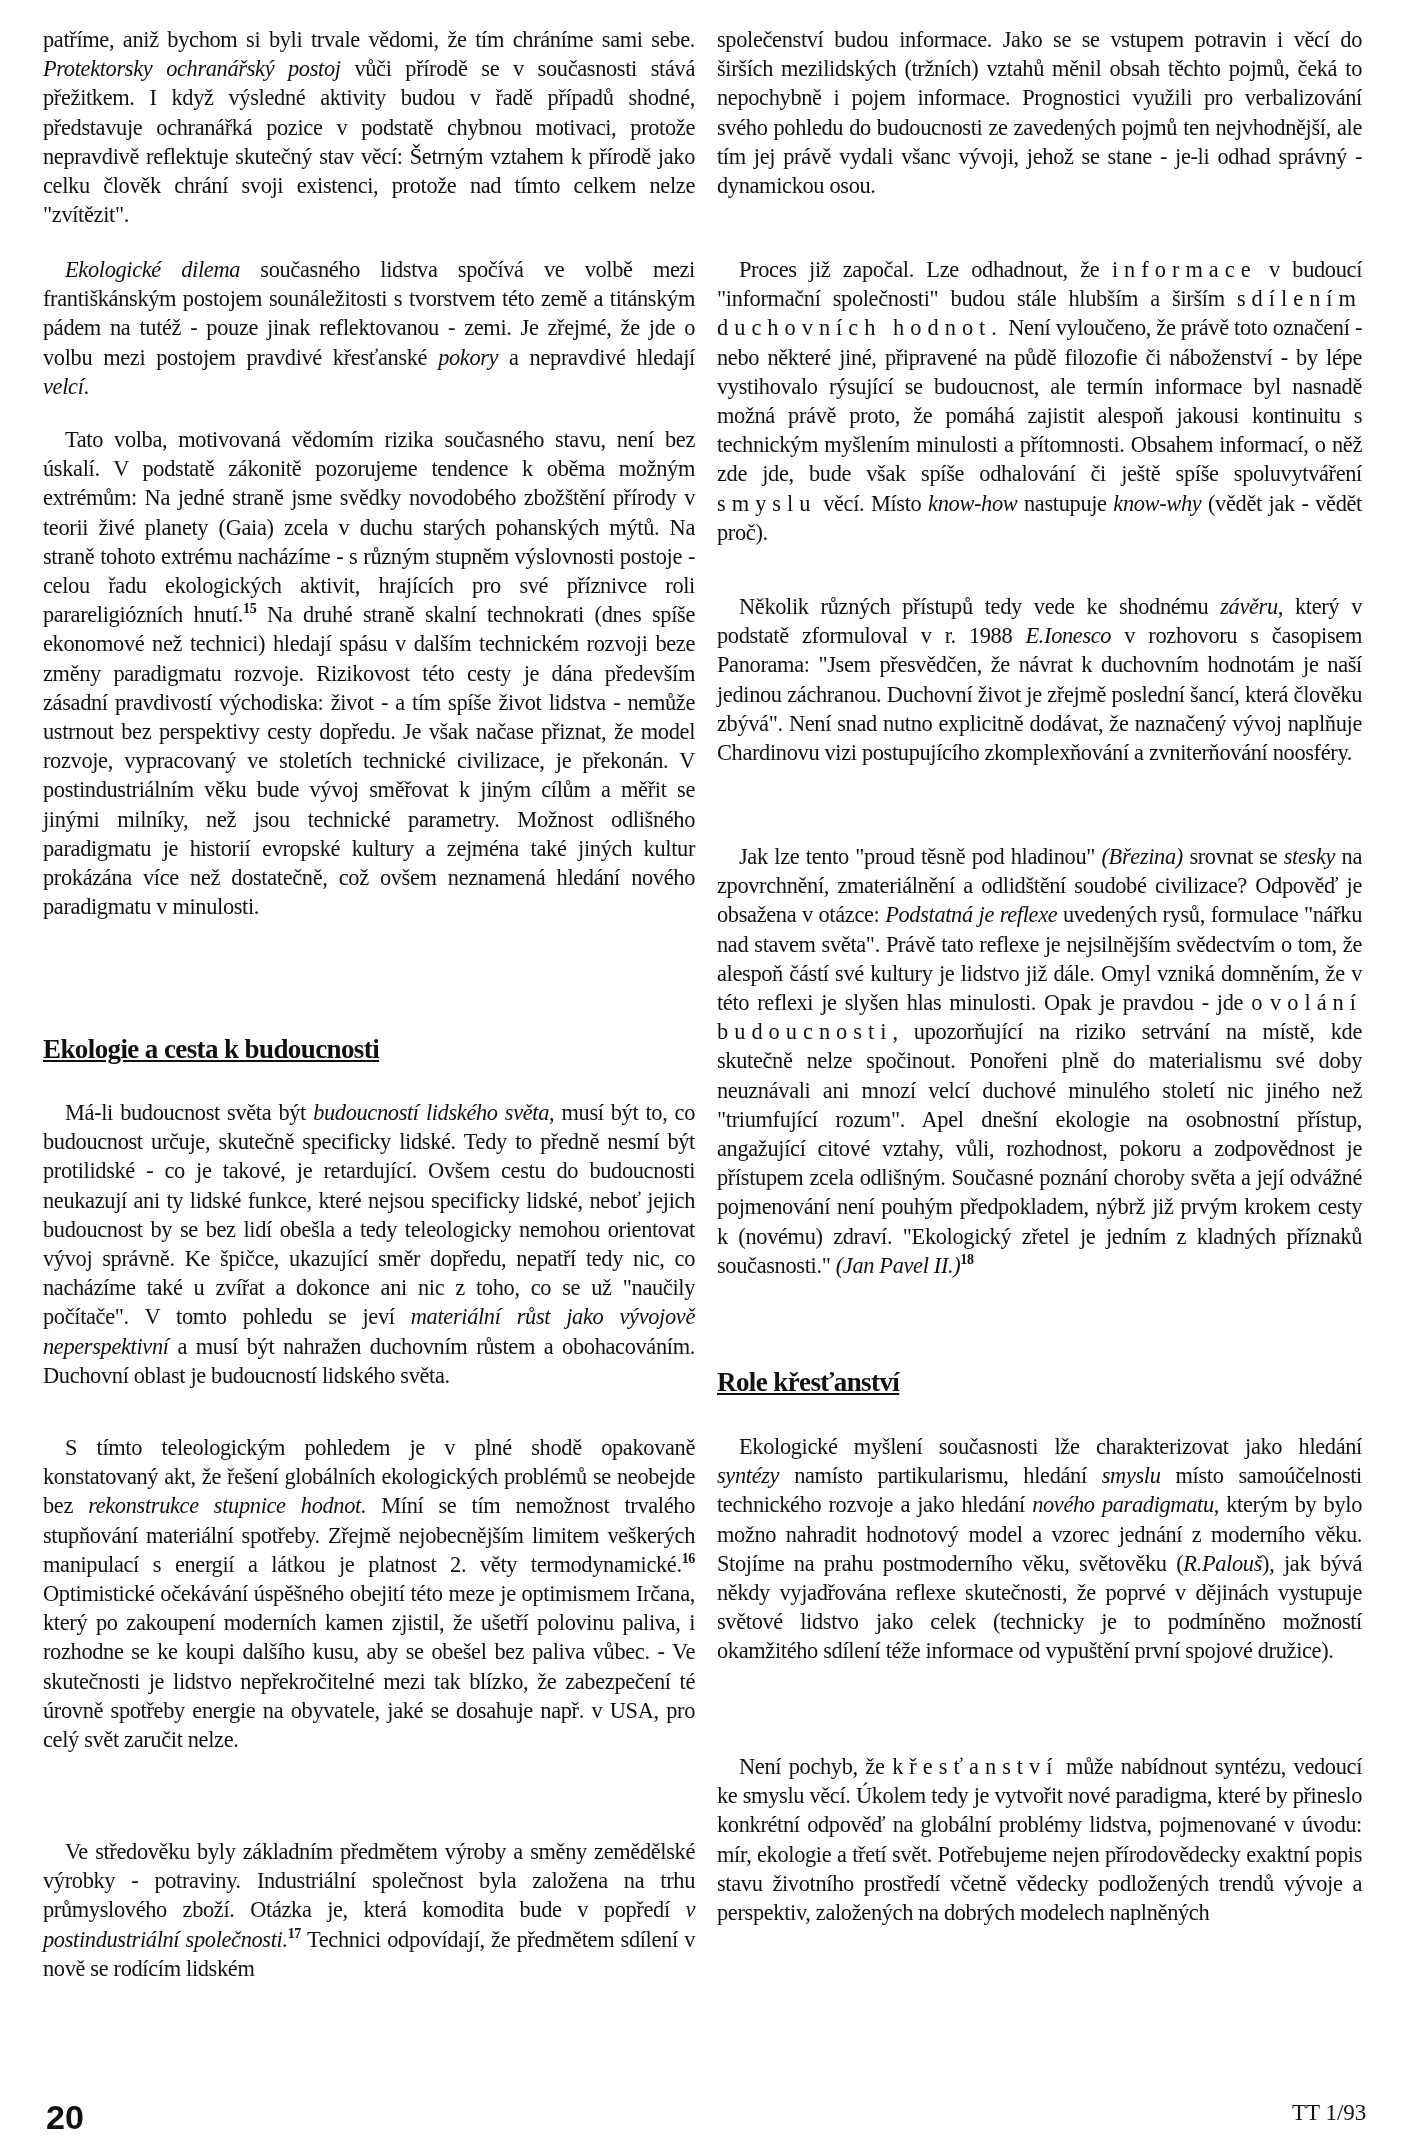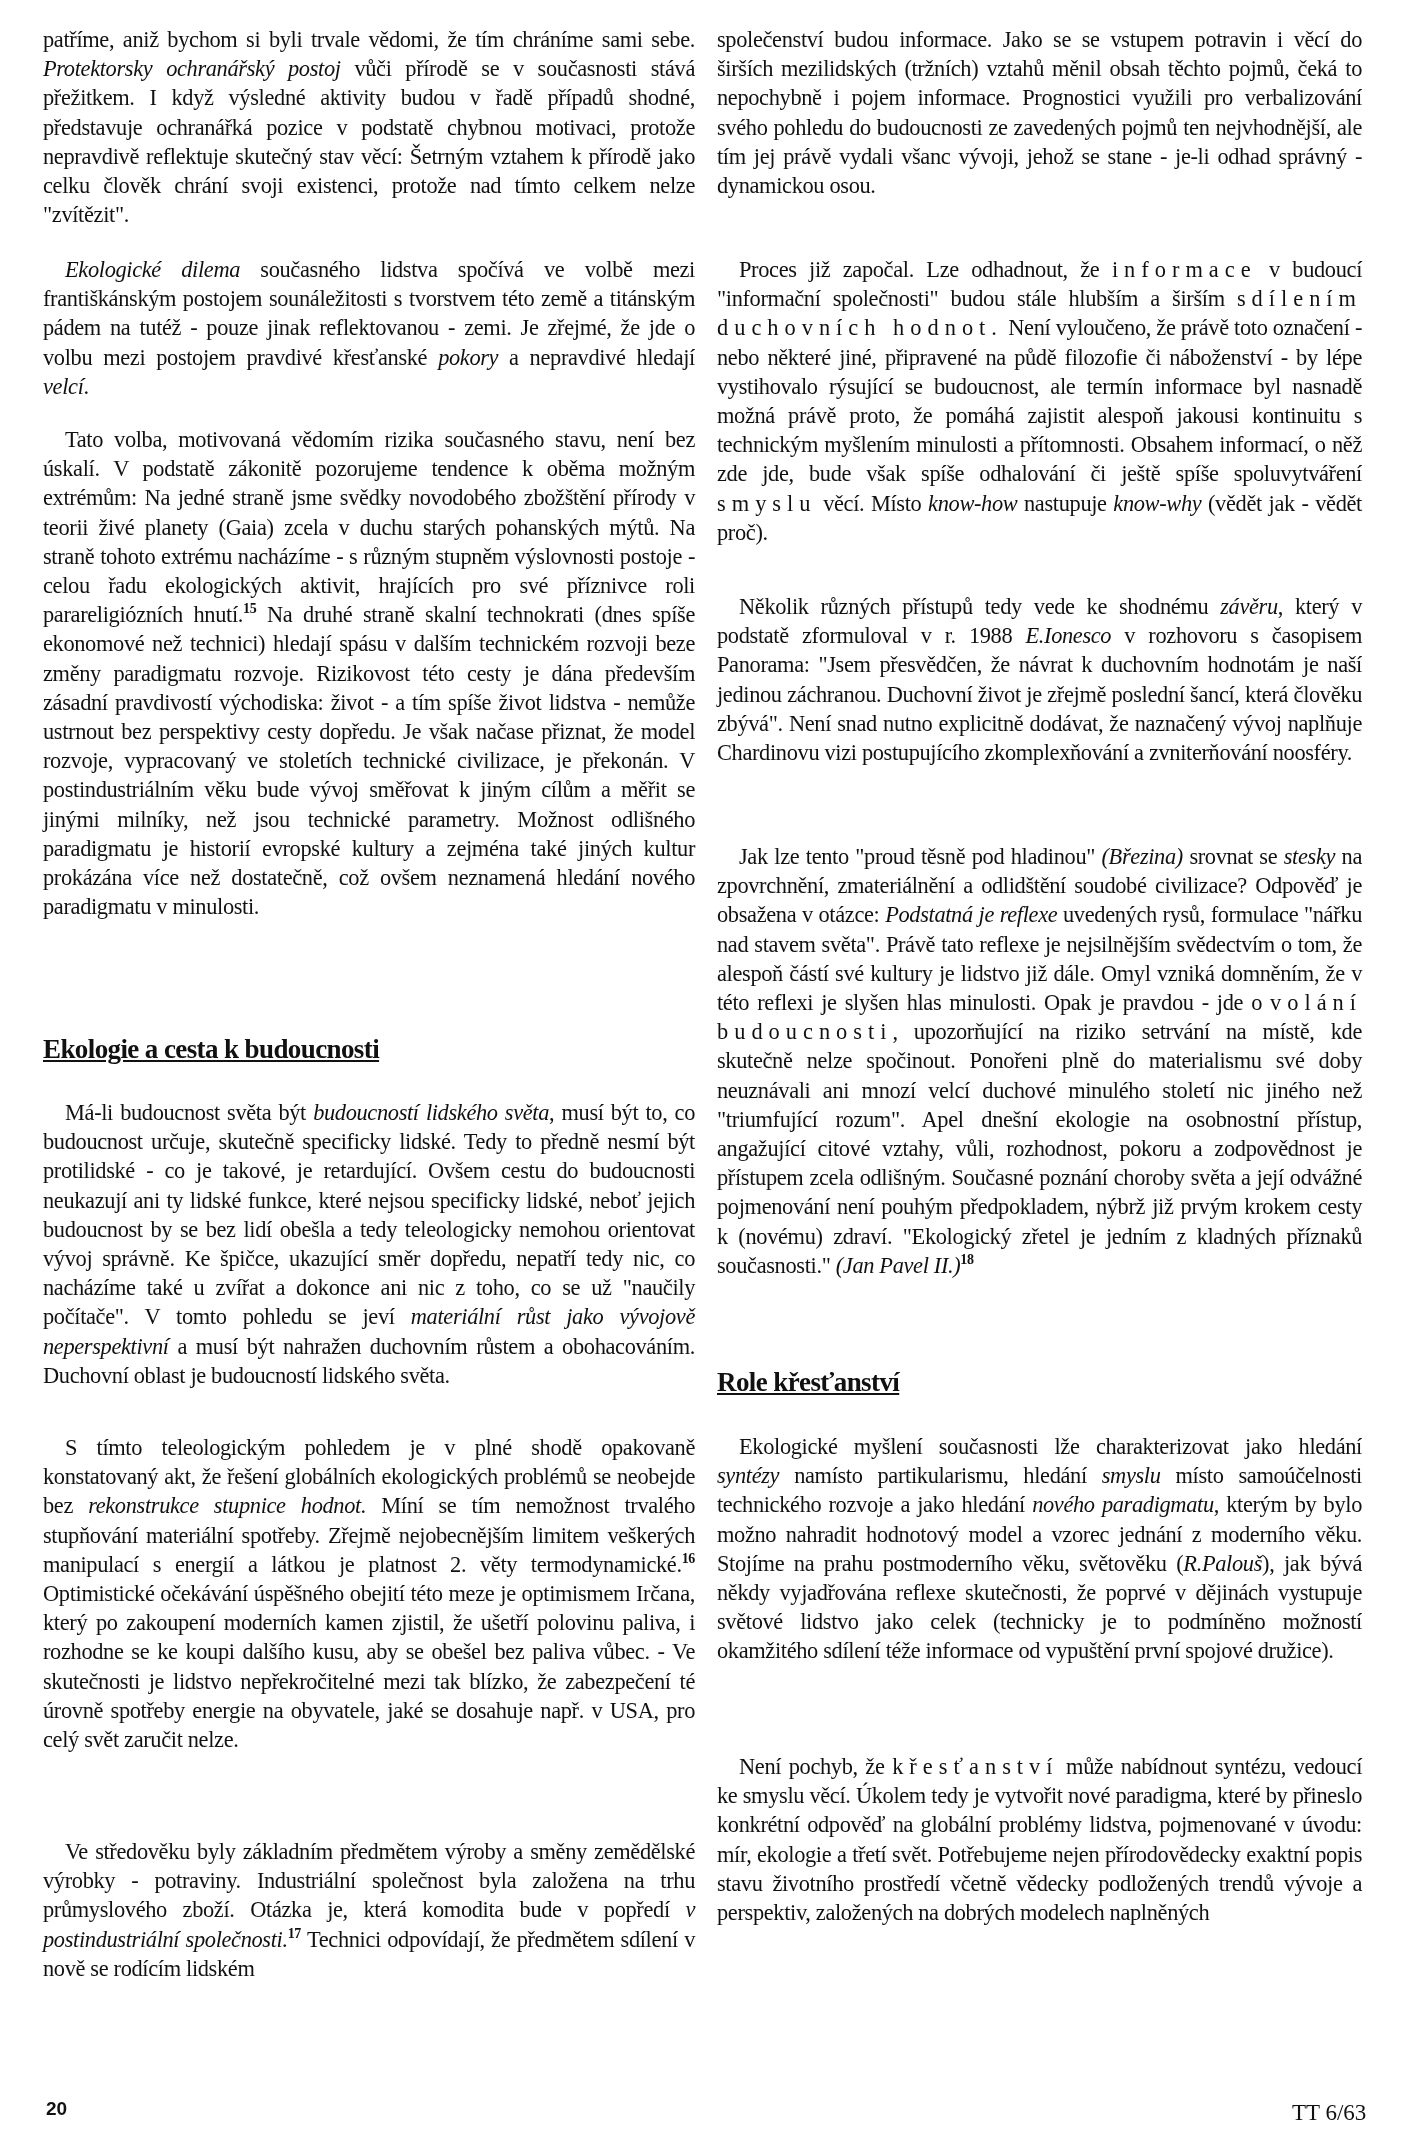--- a/index.html
+++ b/index.html
@@ -23,21 +23,21 @@
     position: absolute; left: 0; margin: 0;
     font-family: "Liberation Serif", serif;
     font-weight: bold; font-size: 27px; letter-spacing: -0.6px; text-decoration: underline;
   }
   i { font-style: italic; }
   sup { font-size: 14px; line-height: 0; vertical-align: 9px; font-weight: bold; }
   .sp { letter-spacing: 6px; }
   .footer-left {
     position: absolute; left: 46px; top: 2098px;
     font-family: "Liberation Sans", "DejaVu Sans", sans-serif;
-    font-weight: bold; font-size: 19px;
+    font-weight: bold; font-size: 34px;
   }
   .footer-right {
     position: absolute; left: 1292px; top: 2100px;
     font-family: "Liberation Serif", serif; font-size: 23px;
   }
 </style>
 </head>
 <body>
 
 <div id="col-left" class="col">
@@ -66,13 +66,13 @@
   <p class="p" style="top:817px"><span class="ind"></span><span>Jak lze tento "proud těsně pod hladinou" </span><i>(Březina)</i><span> srovnat se </span><i>stesky</i><span> na zpovrchnění, zmateriálnění a odlidštění soudobé civilizace? Odpověď je obsažena v otázce: </span><i>Podstatná je reflexe</i><span> uvedených rysů, formulace "nářku nad stavem světa". Právě tato reflexe je nejsilnějším svědectvím o tom, že alespoň částí své kultury je lidstvo již dále. Omyl vzniká domněním, že v této reflexi je slyšen hlas minulosti. Opak je pravdou - jde o </span><span class="sp">volání budoucnosti</span><span>, upozorňující na riziko setrvání na místě, kde skutečně nelze spočinout. Ponořeni plně do materialismu své doby neuznávali ani mnozí velcí duchové minulého století nic jiného než "triumfující rozum". Apel dnešní ekologie na osobnostní přístup, angažující citové vztahy, vůli, rozhodnost, pokoru a zodpovědnost je přístupem zcela odlišným. Současné poznání choroby světa a její odvážné pojmenování není pouhým předpokladem, nýbrž již prvým krokem cesty k (novému) zdraví. "Ekologický zřetel je jedním z kladných příznaků současnosti." </span><i>(Jan Pavel II.)</i><sup>18</sup></p>
 
   <h2 style="top:1343px">Role křesťanství</h2>
 
   <p class="p" style="top:1407px"><span class="ind"></span><span>Ekologické myšlení současnosti lže charakterizovat jako hledání </span><i>syntézy</i><span> namísto partikularismu, hledání </span><i>smyslu</i><span> místo samoúčelnosti technického rozvoje a jako hledání </span><i>nového paradigmatu</i><span>, kterým by bylo možno nahradit hodnotový model a vzorec jednání z moderního věku. Stojíme na prahu postmoderního věku, světověku (</span><i>R.Palouš</i><span>), jak bývá někdy vyjadřována reflexe skutečnosti, že poprvé v dějinách vystupuje světové lidstvo jako celek (technicky je to podmíněno možností okamžitého sdílení téže informace od vypuštění první spojové družice).</span></p>
 
   <p class="p" style="top:1727px"><span class="ind"></span><span>Není pochyb, že </span><span class="sp">křesťanství</span><span> může nabídnout syntézu, vedoucí ke smyslu věcí. Úkolem tedy je vytvořit nové paradigma, které by přineslo konkrétní odpověď na globální problémy lidstva, pojmenované v úvodu: mír, ekologie a třetí svět. Potřebujeme nejen přírodovědecky exaktní popis stavu životního prostředí včetně vědecky podložených trendů vývoje a perspektiv, založených na dobrých modelech naplněných</span></p>
 </div>
 
 <div class="footer-left">20</div>
-<div class="footer-right">TT 6/63</div>
+<div class="footer-right">TT 1/93</div>
 
 </body></html>

